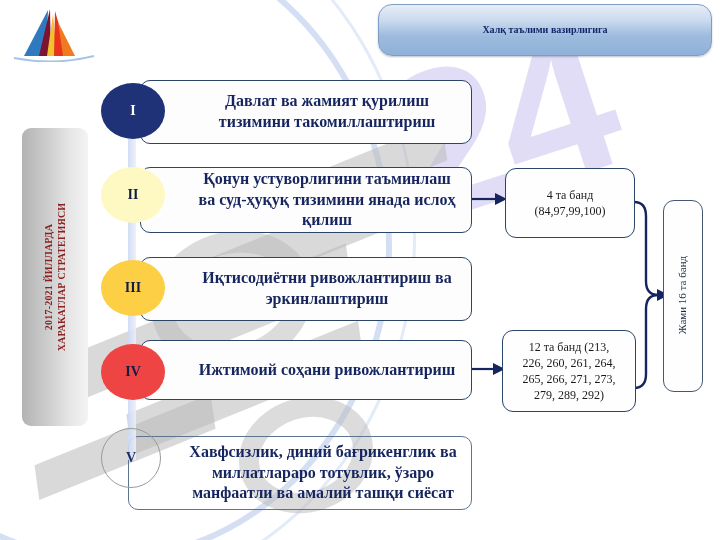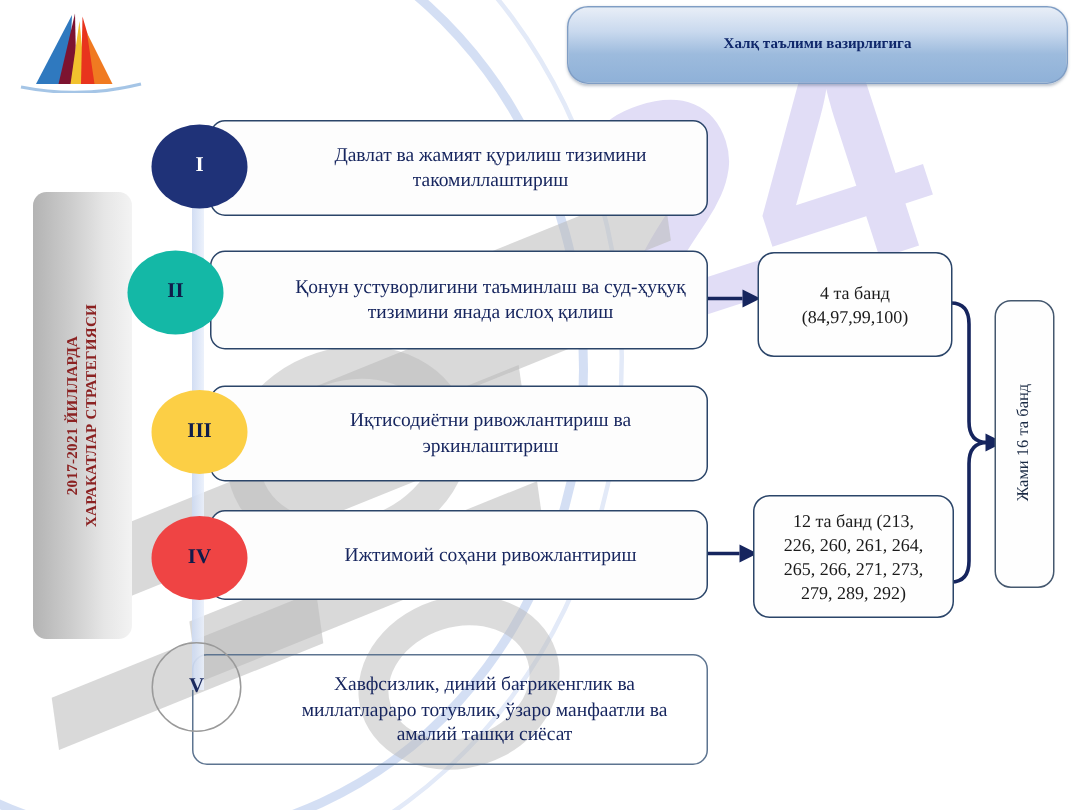--- a/index.html
+++ b/index.html
@@ -86,21 +86,21 @@
   }
   .rowbox{
     position:absolute;
     border:1.4px solid #2b4569;border-radius:10px;
     background:#fdfdfd;
     display:flex;align-items:center;justify-content:center;
     text-align:center;
   }
   .rowbox.plain{background:transparent;border-color:#5d7490;}
   .rowbox span{
-    color:#16255e;font-weight:400;font-size:13px;line-height:1.3;
+    color:#16255e;font-weight:700;font-size:16px;line-height:1.3;
     padding:0 10px 0 52px;
   }
   .circle{
     position:absolute;width:64px;height:56px;border-radius:50%;
     display:flex;align-items:center;justify-content:center;
     z-index:4;
   }
   .circle b{
     font-size:14px;font-weight:700;color:#101c4a;
     font-family:"Liberation Serif","DejaVu Serif",serif;
@@ -200,21 +200,21 @@
   <div class="rowbox" style="left:140px;top:80px;width:330px;height:62px;">
     <span>Давлат ва жамият қурилиш тизимини такомиллаштириш</span>
   </div>
   <div class="circle" style="left:101px;top:83px;background:#1f3278;">
     <b style="color:#ffffff;">I</b>
   </div>
 
   <div class="rowbox" style="left:140px;top:167px;width:330px;height:64px;">
     <span>Қонун устуворлигини таъминлаш ва суд-ҳуқуқ тизимини янада ислоҳ қилиш</span>
   </div>
-  <div class="circle" style="left:85px;top:167px;background:#14b8a6;">
+  <div class="circle" style="left:101px;top:167px;background:#fef9c3;">
     <b>II</b>
   </div>
 
   <div class="rowbox" style="left:140px;top:257px;width:330px;height:62px;">
     <span>Иқтисодиётни ривожлантириш ва эркинлаштириш</span>
   </div>
   <div class="circle" style="left:101px;top:260px;background:#fccf45;">
     <b>III</b>
   </div>
 

